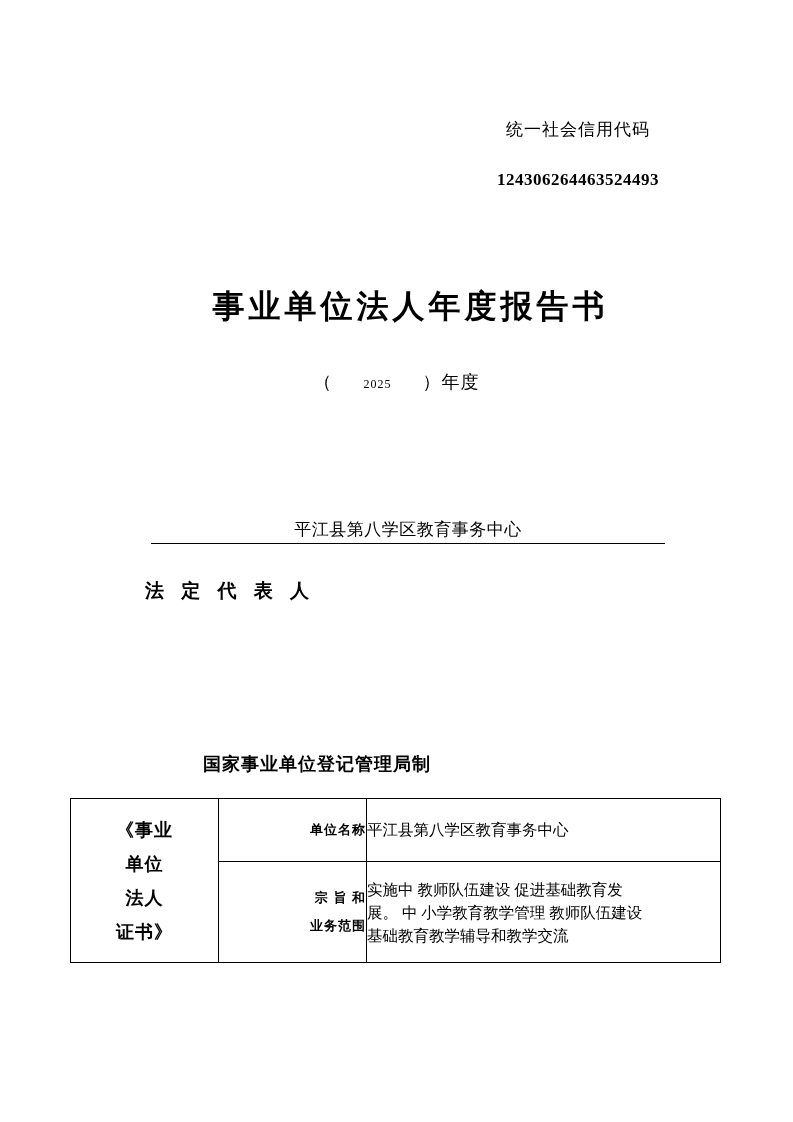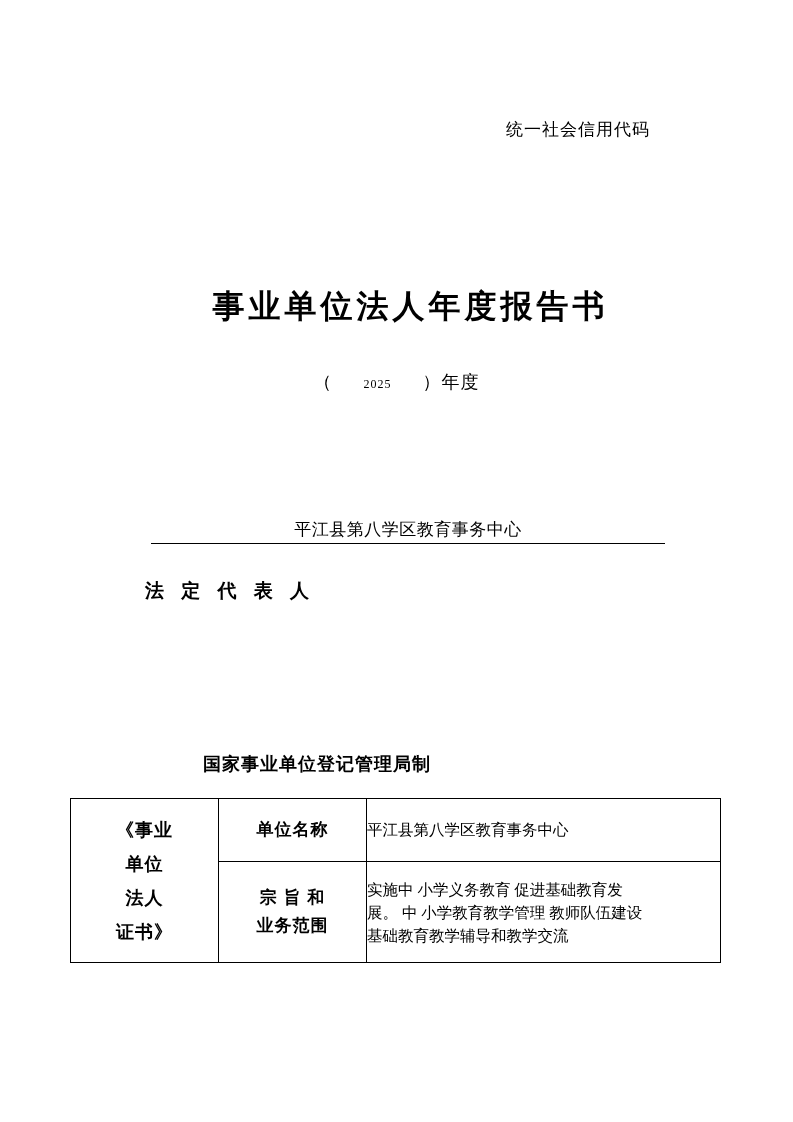--- a/index.html
+++ b/index.html
@@ -148,24 +148,24 @@
     font-family: "Liberation Sans", sans-serif;
     font-weight: bold;
     font-size: 18px;
     line-height: 34px;
     padding: 12px 0;
     letter-spacing: 1px;
   }
   .cert-title-cell div { white-space: nowrap; }
 
   .cell-label {
-    text-align: center;
-    font-family: "Liberation Sans", sans-serif;
-    font-weight: bold;
-    font-size: 17px;
+    text-align: right;
+    font-family: "Liberation Sans", sans-serif;
+    font-weight: bold;
+    font-size: 13px;
     letter-spacing: 1px;
     line-height: 28px;
     padding: 8px 4px;
   }
   .cell-label .l2 { display: block; }
 
   .cell-value {
     font-family: "Liberation Serif", serif;
     font-size: 15.5px;
     line-height: 23px;
@@ -181,20 +181,21 @@
   .row-name td { height: 62px; }
   .row-scope td { height: 100px; }
 </style>
 </head>
 <body>
 
 <div class="page">
 
   <div class="credit-block">
     <div class="credit-label">统一社会信用代码</div>
+    <div class="credit-number">124306264463524493</div>
   </div>
 
   <div class="doc-title">事业单位法人年度报告书</div>
 
   <div class="year-line">
     <span class="paren">（</span><span class="year-value">2025</span><span class="paren">）年度</span>
   </div>
 
   <div class="field-row unit">
     <span class="field-value">平江县第八学区教育事务中心</span>
@@ -222,21 +223,21 @@
         </td>
         <td class="cell-label">单位名称</td>
         <td class="cell-value-single">平江县第八学区教育事务中心</td>
       </tr>
       <tr class="row-scope">
         <td class="cell-label">
           <span class="l1">宗 旨 和</span>
           <span class="l2">业务范围</span>
         </td>
         <td class="cell-value">
-          <div>实施中  小学义务教育  促进基础教育发</div>
+          <div>实施中  教师队伍建设  促进基础教育发</div>
           <div>展。  中  小学教育教学管理  教师队伍建设</div>
           <div>基础教育教学辅导和教学交流</div>
         </td>
       </tr>
     </tbody>
   </table>
 
 </div>
 
 </body></html>

